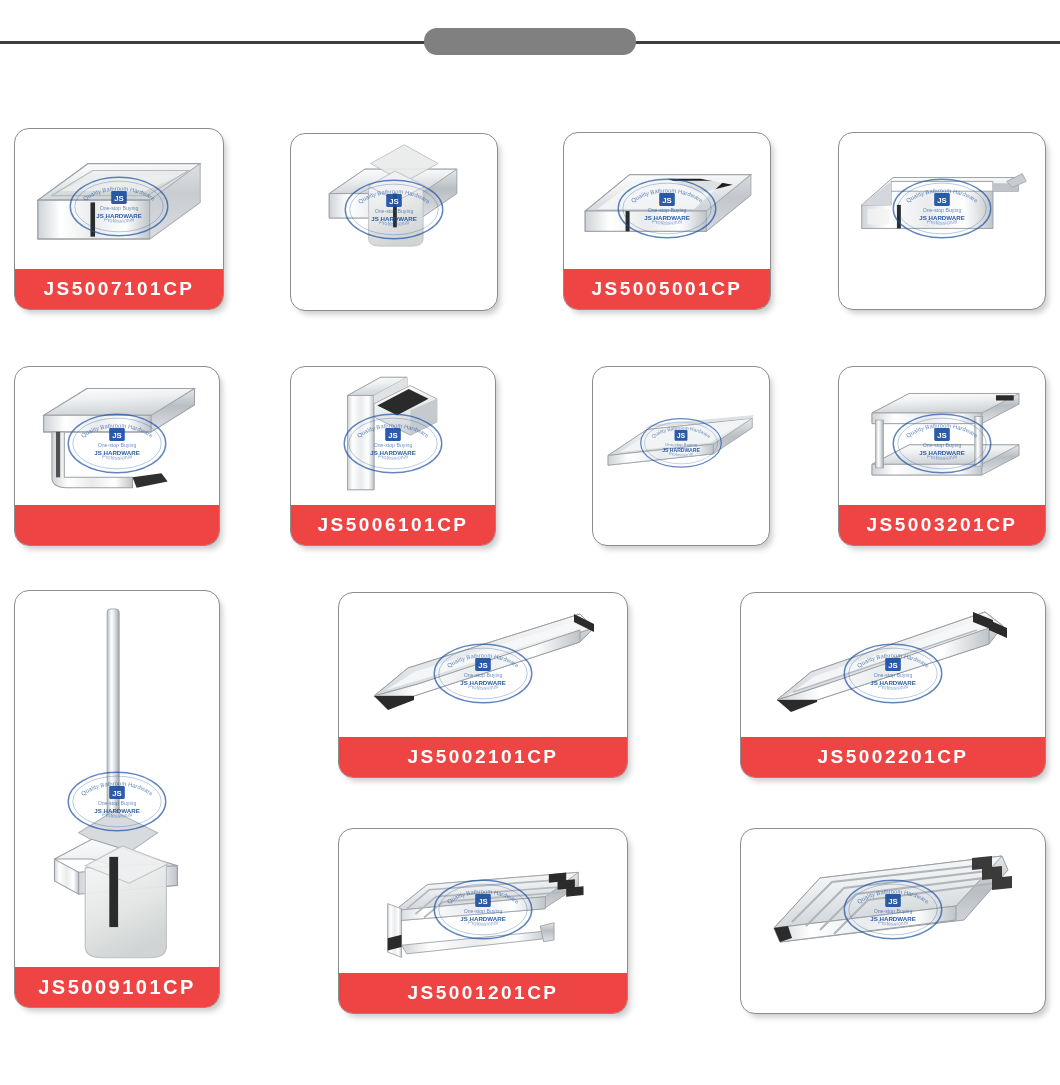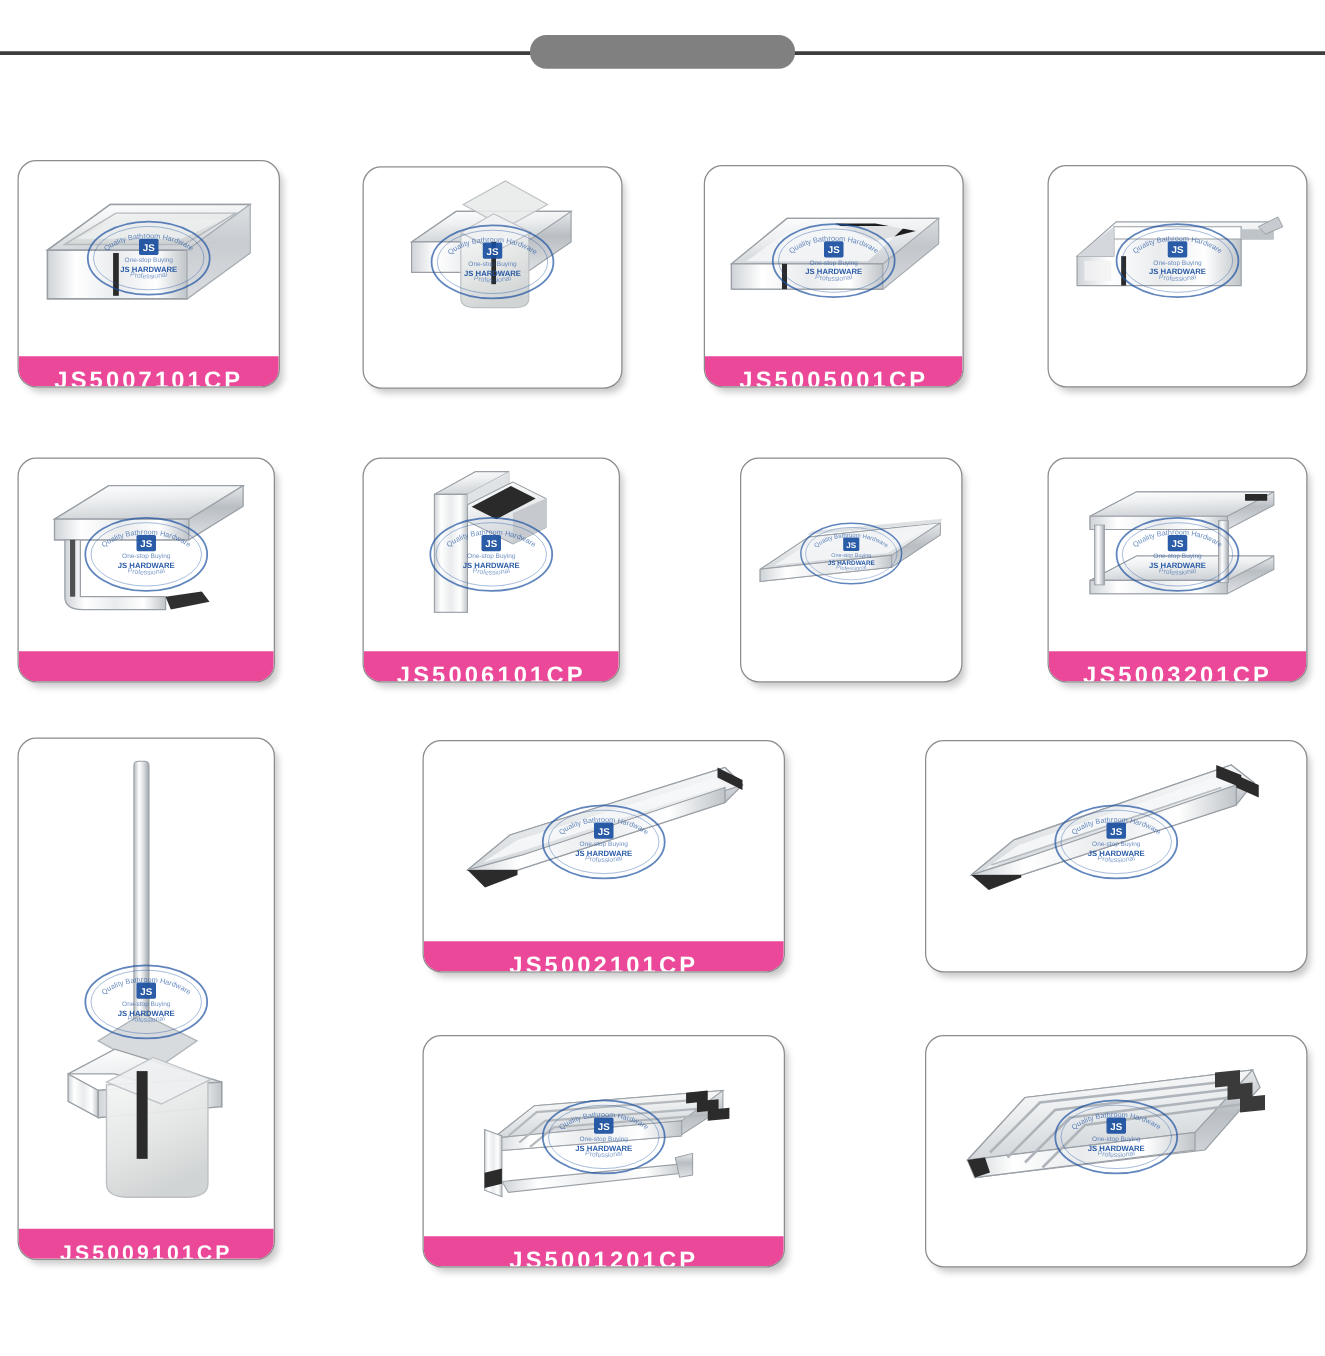--- a/index.html
+++ b/index.html
@@ -52,31 +52,31 @@
   }
   .card-stage {
     position: absolute;
     left: 0; right: 0; top: 0;
     bottom: 40px;
     overflow: hidden;
   }
   .card-label {
     position: absolute;
     left: 0; right: 0; bottom: 0;
-    height: 24px;
-    background: #ec4899;
+    height: 40px;
+    background: #ef4444;
     color: #ffffff;
     font-size: 19px;
     font-weight: bold;
     letter-spacing: 2.5px;
     line-height: 40px;
     text-align: center;
     white-space: nowrap;
   }
-  .card.tall .card-label { font-size: 17px; }
+  .card.tall .card-label { font-size: 20px; }
 
   
   .art {
     position: absolute;
     left: 50%; top: 50%;
     transform: translate(-50%, -50%);
   }
   .art svg { display: block; overflow: visible; }
 
   
@@ -418,20 +418,21 @@
             <path id="wmArcBot" d="M 20 48 A 62 36 0 0 0 140 48" fill="none"></path>
             <text font-size="9" fill="#1a4fa0" opacity="0.72" font-family="Liberation Sans, sans-serif"><textPath href="#wmArcTop" startOffset="50%" text-anchor="middle">Quality Bathroom Hardware</textPath></text>
             <text font-size="8.5" fill="#1a4fa0" opacity="0.6" font-family="Liberation Sans, sans-serif"><textPath href="#wmArcBot" startOffset="50%" text-anchor="middle">Professional</textPath></text>
             <rect x="68" y="26" width="24" height="20" rx="2" fill="#1a4fa0"></rect>
             <text x="80" y="41" font-size="12" font-weight="bold" fill="#ffffff" text-anchor="middle" font-family="Liberation Sans, sans-serif">JS</text>
             <text x="80" y="55" font-size="8" fill="#1a4fa0" opacity="0.7" text-anchor="middle" font-family="Liberation Sans, sans-serif">One-stop Buying</text>
             <text x="80" y="67" font-size="9.5" font-weight="bold" fill="#1a4fa0" text-anchor="middle" font-family="Liberation Sans, sans-serif">JS HARDWARE</text>
           </svg>
         </div>
       </div>
+      <div class="card-label">JS5002201CP</div>
     </div>
     <div class="card" style="left: 338px; top: 828px; width: 290px; height: 186px;">
       <div class="card-stage">
         <div class="art">
           <svg width="225.33333333333334" height="130" viewBox="0 0 260 150">
     <path d="M28 86 L66 56 L240 42 L240 58 L200 84 L28 98 Z" fill="url(#chromeSide)" stroke="#9aa0a6" stroke-width="1"></path>
     <path d="M28 86 L66 56 L240 42 L202 70 Z" fill="url(#chromeTop)" stroke="#9aa0a6" stroke-width="1"></path>
     <path d="M28 86 L202 70 L202 84 L28 98 Z" fill="url(#chromeH)" stroke="#9aa0a6" stroke-width="1"></path>
     <path d="M42 84 L68 62 L224 50" stroke="#b4b9be" stroke-width="2" fill="none"></path>
     <path d="M52 90 L76 70 L228 58" stroke="#b4b9be" stroke-width="2" fill="none"></path>

